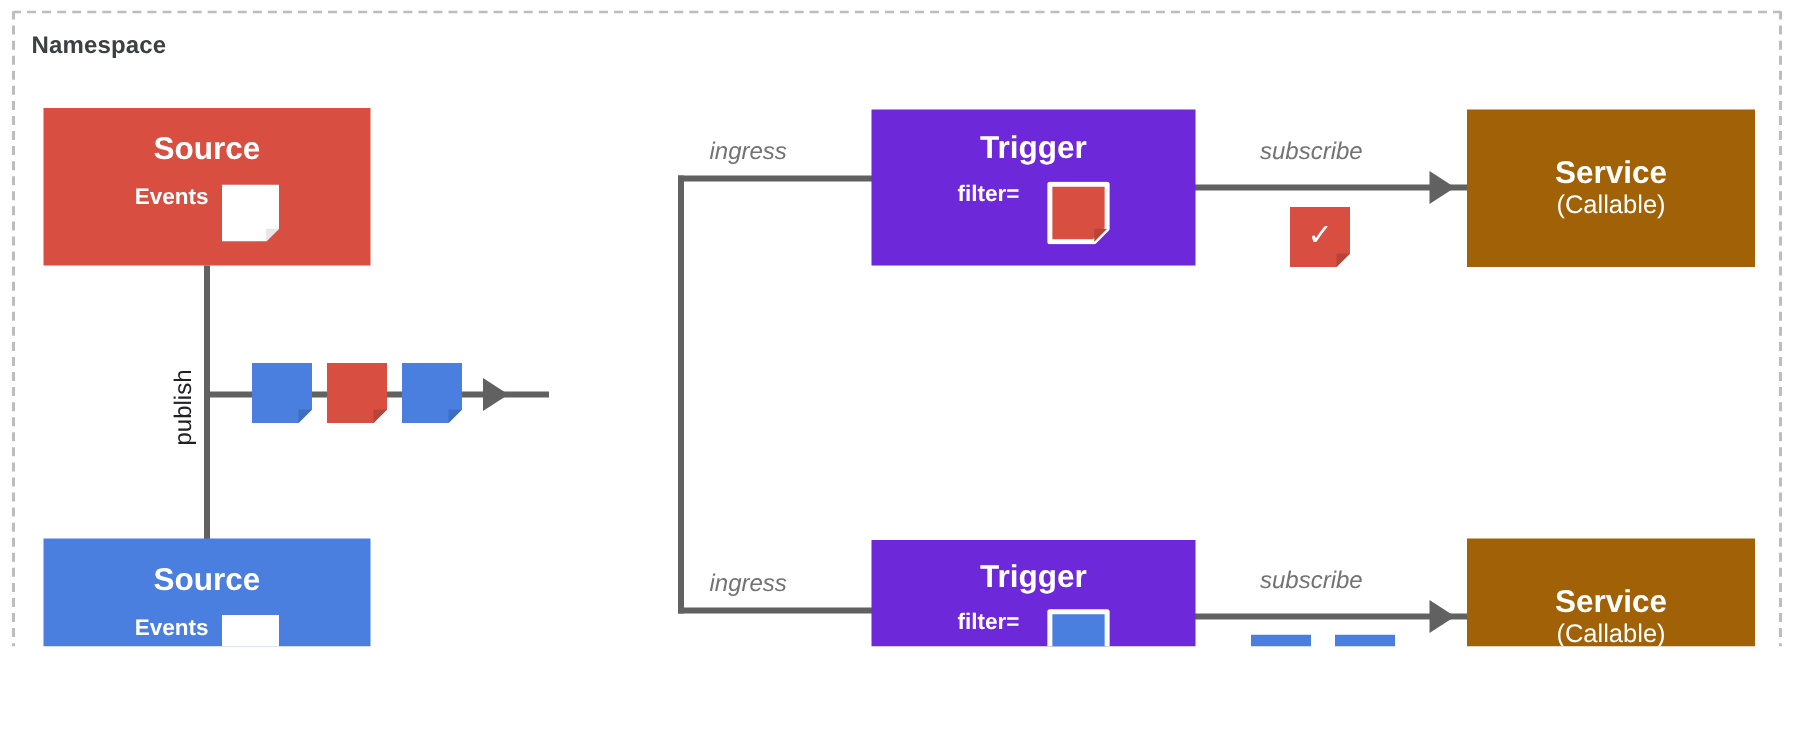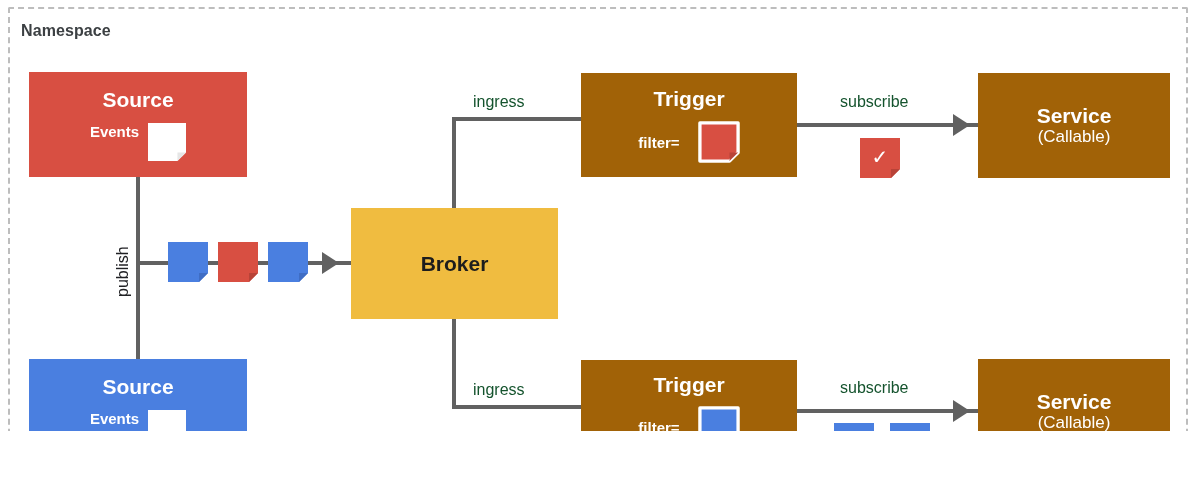--- a/index.html
+++ b/index.html
@@ -58,39 +58,39 @@
   .node-sub {
     font-size: 17px;
     color: #ffffff;
     line-height: 1.15;
     text-align: center;
     font-weight: normal;
   }
 
   .source-red  { background: #d84f42; }
   .source-blue { background: #4a7fe0; }
-  .trigger     { background: #a16207; }
+  .trigger     { background: #6d28d9; }
   .broker      { background: #f0bc40; }
   .service     { background: #a16207; }
 
   
   .evt-row {
     display: flex;
     gap: 9px;
   }
   .evt-label {
     font-size: 15px;
     font-weight: bold;
     color: #ffffff;
   }
 
   
   .filter-row {
     display: flex;
-    align-items: center;
+    align-items: flex-start;
     gap: 18px;
   }
   .filter-label {
     font-size: 15px;
     font-weight: bold;
     color: #ffffff;
   }
 
   .broker-title {
     font-size: 21px;
@@ -135,22 +135,23 @@
     width: 0;
     height: 0;
     border-top: 11px solid transparent;
     border-bottom: 11px solid transparent;
     border-left: 17px solid #616161;
   }
 
   .edge-label {
     position: absolute;
     font-size: 16px;
-    color: #14532d;
+    color: #737373;
     white-space: nowrap;
+    font-style: italic;
   }
   .edge-label-vertical {
     position: absolute;
     font-size: 16px;
     color: #202124;
     white-space: nowrap;
     transform: rotate(-90deg);
     transform-origin: left top;
   }
 </style>
@@ -246,23 +247,20 @@
       <span class="evt-label">Events</span>
       <span class="card">
         <svg class="fold-shape" width="38" height="38" viewBox="0 0 40 40" aria-hidden="true">
           <path d="M0,0 L40,0 L40,31 L31,40 L0,40 Z" fill="#ffffff"></path>
           <path d="M40,31 L31,31 L31,40 Z" fill="#e6e6e6"></path>
         </svg>
       </span>
     </div>
   </div>
 
-  <div class="node broker" style="left:351px; top:208px; width:207px; height:111px; justify-content:center;">
-    <div class="broker-title">Broker</div>
-  </div>
 
   <div class="node trigger" style="left:581px; top:73px; width:216px; height:104px; padding-top:14px;">
     <div class="node-title">Trigger</div>
     <div class="filter-row" style="margin-top:11px;">
       <span class="filter-label">filter=</span>
       <span class="card">
         <svg class="fold-shape" width="42" height="42" viewBox="0 0 44 44" aria-hidden="true">
           <path d="M2,2 L42,2 L42,33 L33,42 L2,42 Z" fill="#d84f42" stroke="#ffffff" stroke-width="3.5" stroke-linejoin="round"></path>
           <path d="M42,33 L33,33 L33,42 Z" fill="#b84338"></path>
         </svg>

